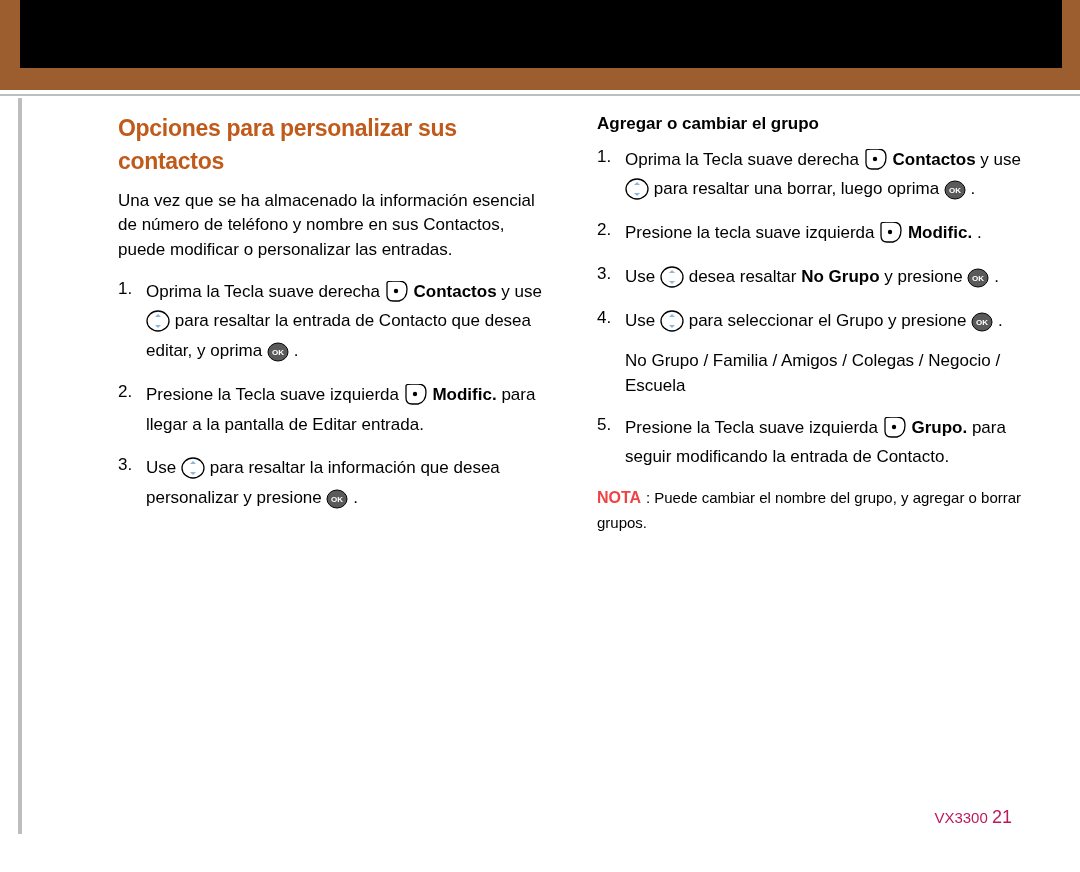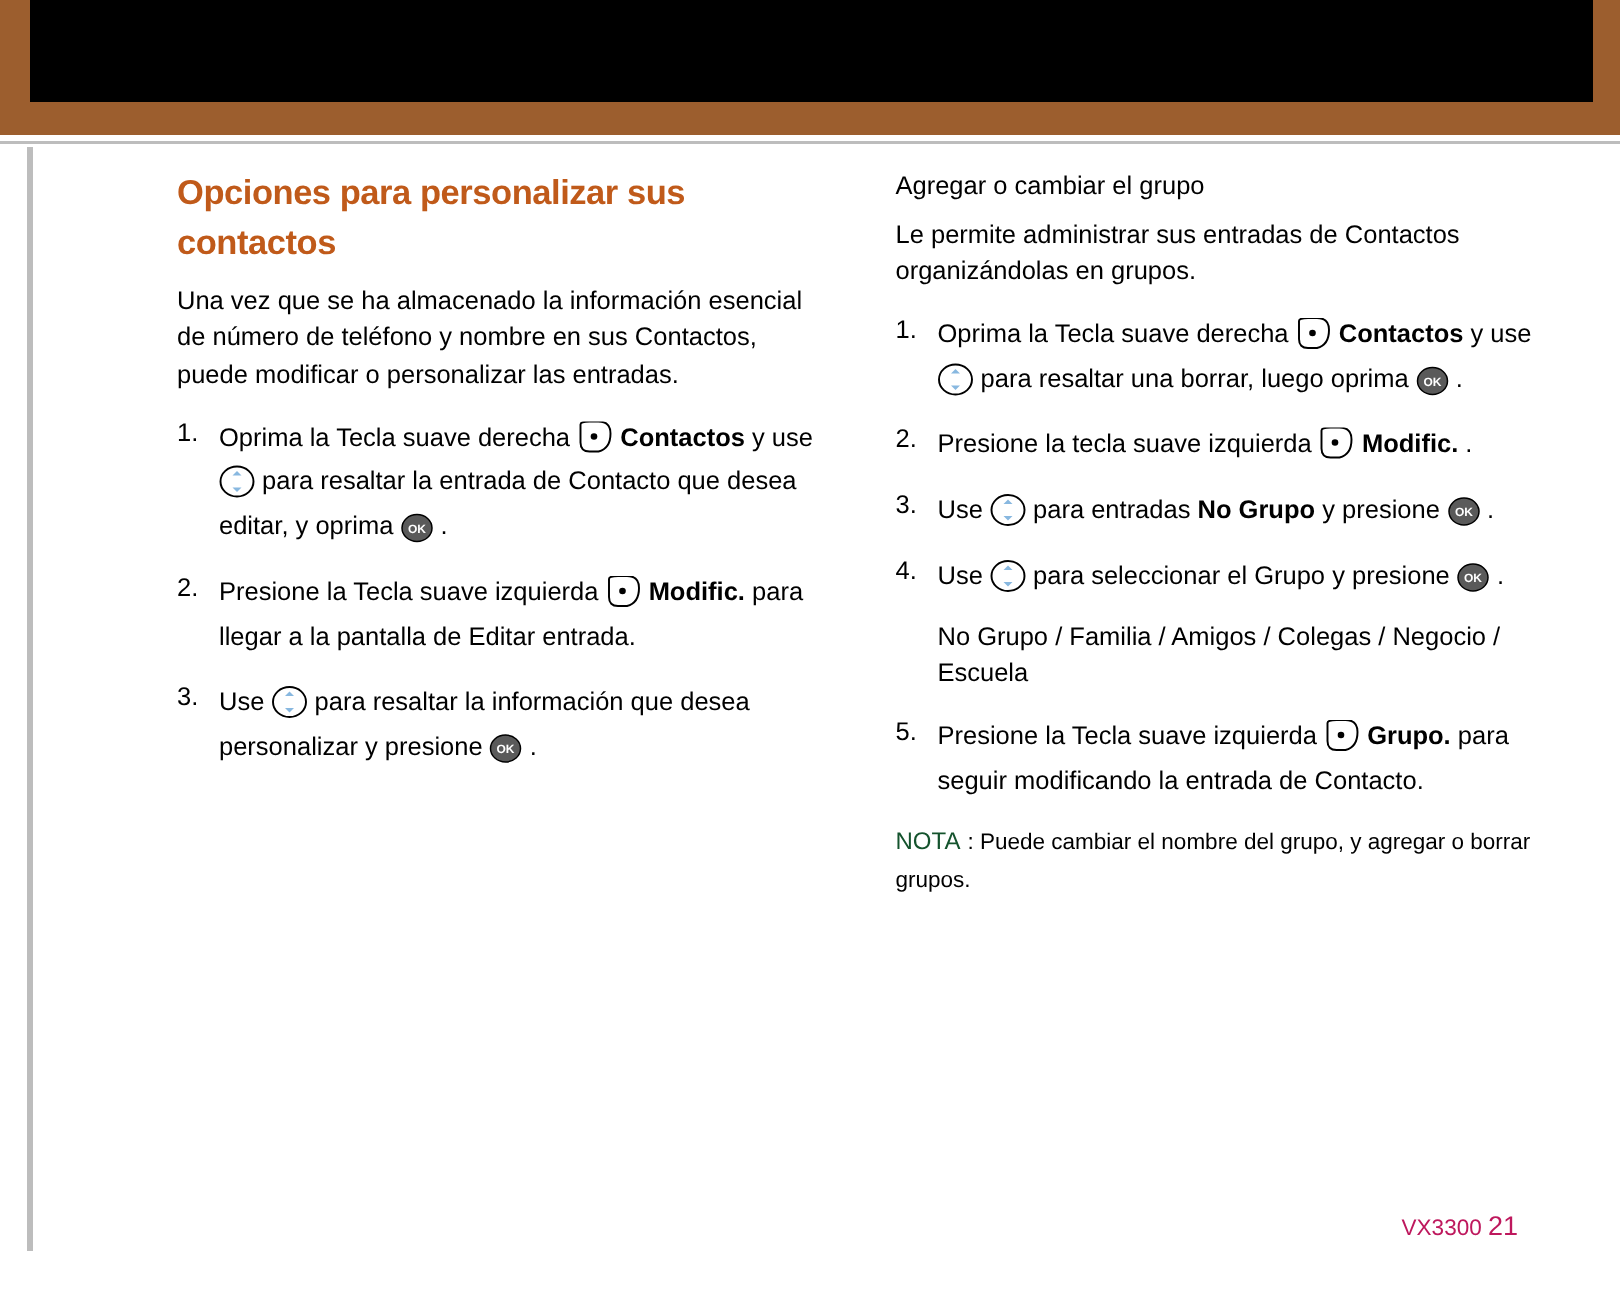--- a/index.html
+++ b/index.html
@@ -41,29 +41,29 @@
   }
   .col { width: 435px; font-size: 17px; line-height: 1.45; }
   .title {
     color: #c05a1a;
     font-weight: bold;
     font-size: 23px;
     letter-spacing: -0.3px;
     margin-bottom: 10px;
     font-stretch: condensed;
   }
-  .sub-title { font-weight: normal; margin-bottom: 8px; font-size: 17px; }
+  .sub-title { font-weight: bold; margin-bottom: 8px; font-size: 17px; }
   p { margin-bottom: 14px; }
   ol { list-style: none; padding: 0; margin: 0; }
   li { display: flex; gap: 10px; margin-bottom: 14px; }
   .num { min-width: 18px; }
   .li-body { flex: 1; line-height: 1.75; }
   .bold { font-weight: bold; }
   .groups { font-weight: normal; margin: 4px 0 14px 28px; }
-  .note-label { color: #14532d; font-weight: normal; font-size: 16px; }
+  .note-label { color: #ef4444; font-weight: bold; font-size: 16px; }
   .note-text { font-size: 15px; line-height: 1.5; }
 
   .footer {
     position: absolute;
     right: 68px;
     bottom: 44px;
     font-size: 15px;
     color: #be185d;
   }
   .footer .pg { font-size: 18px; }
@@ -146,21 +146,20 @@
               <use href="#ok"></use>
             </svg>
           <span> .</span>
         </span>
       </li>
     </ol>
   </div>
 
   <div class="col">
     <div class="sub-title">Agregar o cambiar el grupo</div>
-    <p>Le permite administrar sus entradas de Contactos organizándolas en grupos.</p>
     <ol>
       <li>
         <span class="num">1.</span>
         <span class="li-body">
           <span>Oprima la Tecla suave derecha </span>
           <svg class="icon-svg" width="24" height="22">
               <use href="#softkey"></use>
             </svg>
           <span> </span><span class="bold">Contactos</span>
           <span> y use </span>
@@ -185,21 +184,21 @@
           <span> .</span>
         </span>
       </li>
       <li>
         <span class="num">3.</span>
         <span class="li-body">
           <span>Use </span>
           <svg class="icon-svg" width="24" height="22">
               <use href="#nav"></use>
             </svg>
-          <span> para entradas </span>
+          <span> desea resaltar </span>
           <span class="bold">No Grupo</span>
           <span> y presione </span>
           <svg class="icon-svg" width="22" height="20">
               <use href="#ok"></use>
             </svg>
           <span> .</span>
         </span>
       </li>
       <li>
         <span class="num">4.</span>

